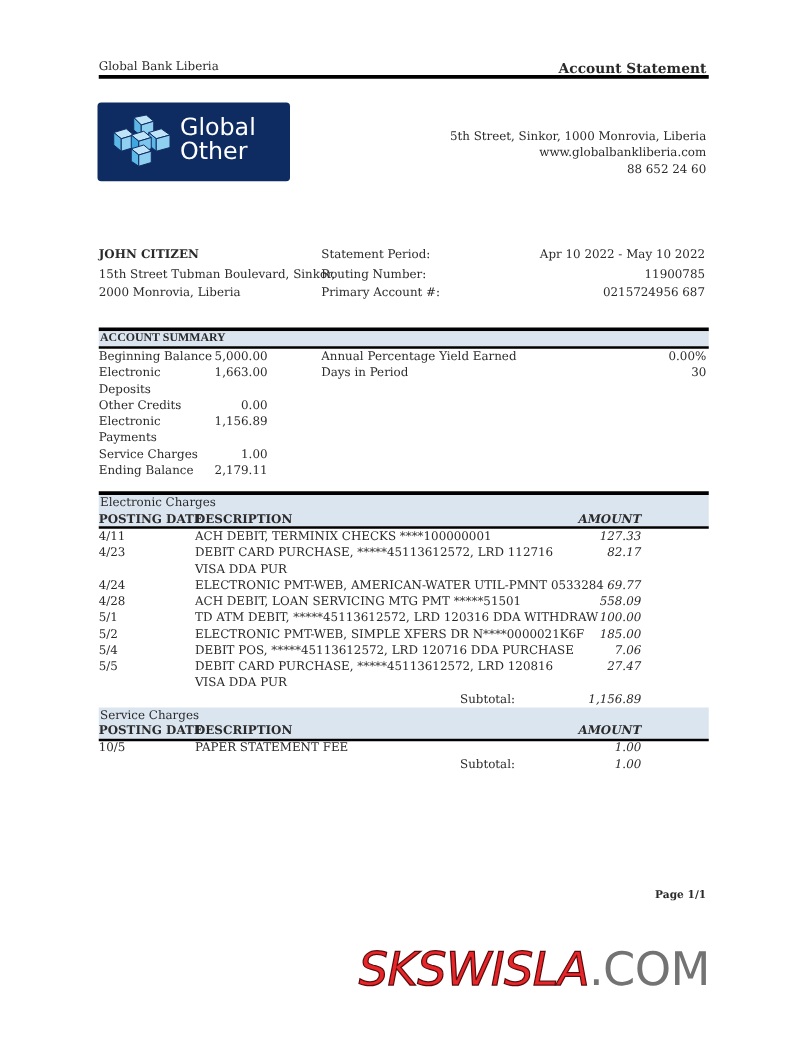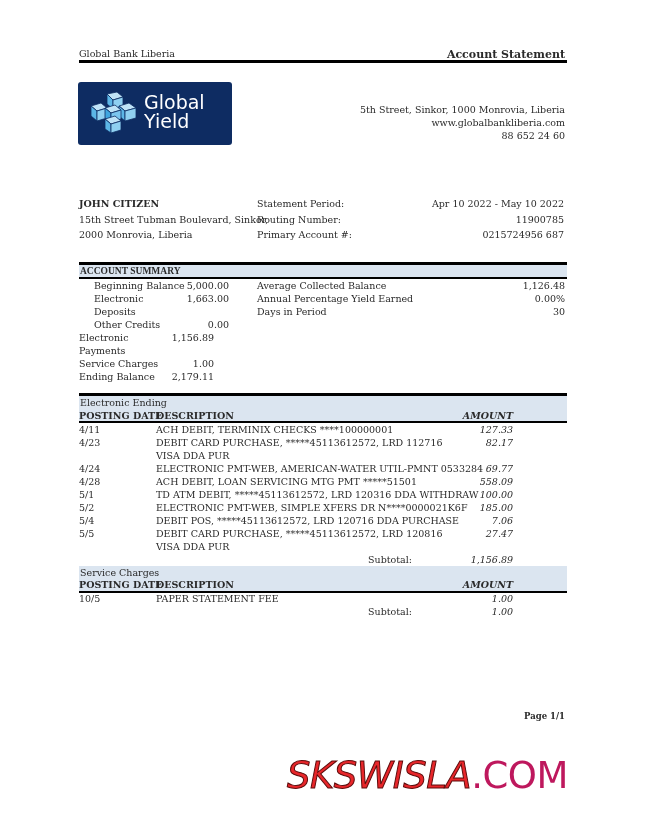--- a/index.html
+++ b/index.html
@@ -76,21 +76,21 @@
       <polygon points="16,16 22,21 22,30 16,26" fill="#3fa6df"></polygon>
       <polygon points="22,21 32,18 32,27 22,30" fill="#7cc6ee"></polygon>
 
       <polygon points="16,27 26,24 32,29 22,32" fill="#bfe3f7"></polygon>
       <polygon points="16,27 22,32 22,41 16,37" fill="#5cb6e6"></polygon>
       <polygon points="22,32 32,29 32,38 22,41" fill="#8fd0f1"></polygon>
     </g>
   </svg>
   <div class="logo-text">
     <div>Global</div>
-    <div>Yield</div>
+    <div>Other</div>
   </div>
 </div>
 
 <div class="abs bank-address">
   <div>5th Street, Sinkor, 1000 Monrovia, Liberia</div>
   <div>www.globalbankliberia.com</div>
   <div>88 652 24 60</div>
 </div>
 
 <div class="abs cust">
@@ -107,21 +107,21 @@
   <div>Apr 10 2022 - May 10 2022</div>
   <div>11900785</div>
   <div>0215724956 687</div>
 </div>
 
 <div class="abs section-rule" style="top:262px;"></div>
 <div class="abs section-bar" style="top:265px;height:12px;"></div>
 <div class="abs summary-title">ACCOUNT SUMMARY</div>
 <div class="abs summary-underline"></div>
 
-<div class="abs sum-col" style="left:79px;top:279px;width:135px;margin-left:15px;">
+<div class="abs sum-col" style="left:79px;top:279px;width:135px;">
   <div class="row">
       <span style="flex:1">Beginning Balance</span>
       <span>5,000.00</span>
     </div>
   <div class="row">
       <span style="flex:1">Electronic Deposits</span>
       <span>1,663.00</span>
     </div>
   <div class="row">
       <span style="flex:1">Other Credits</span>
@@ -137,36 +137,32 @@
       <span style="flex:1">Service Charges</span>
       <span>1.00</span>
     </div>
   <div class="row">
       <span style="flex:1">Ending Balance</span>
       <span>2,179.11</span>
     </div>
 </div>
 <div class="abs sum-col" style="left:257px;top:279px;width:308px;">
   <div class="row">
-      <span style="flex:1">Average Collected Balance</span>
-      <span>1,126.48</span>
-    </div>
-  <div class="row">
       <span style="flex:1">Annual Percentage Yield Earned</span>
       <span>0.00%</span>
     </div>
   <div class="row">
       <span style="flex:1">Days in Period</span>
       <span>30</span>
     </div>
 </div>
 
 <div class="abs section-rule" style="top:393px;"></div>
 <div class="abs section-bar" style="top:396px;height:25px;"></div>
-<div class="abs" style="left:80px;top:396px;line-height:13px;">Electronic Ending</div>
+<div class="abs" style="left:80px;top:396px;line-height:13px;">Electronic Charges</div>
 <div class="abs tbl" style="top:409px;">
   <div class="tbl-row th">
     <span class="date">POSTING DATE</span>
     <span class="desc">DESCRIPTION</span>
     <span class="amt">AMOUNT</span>
   </div>
 </div>
 <div class="abs" style="left:79px;top:421px;width:488px;height:2px;background:#000;"></div>
 <div class="abs tbl" style="top:423px;">
   <div class="tbl-row">
@@ -239,14 +235,14 @@
   </div>
   <div class="tbl-row">
     <span class="sublabel">Subtotal:</span>
     <span class="amt">1.00</span>
   </div>
 </div>
 
 <div class="abs bold" style="right:83px;top:711px;font-size:8.5px;">Page 1/1</div>
 
 <div class="abs" style="left:287px;top:755px;font-family:'DejaVu Sans','Liberation Sans',sans-serif;font-size:37px;line-height:42px;letter-spacing:-0.5px;">
-  <span style="color:#e8262a;font-style:italic;-webkit-text-stroke:1px #5a0a0a;">SKSWISLA</span><span style="color:#be185d;">.COM</span>
+  <span style="color:#e8262a;font-style:italic;-webkit-text-stroke:1px #5a0a0a;">SKSWISLA</span><span style="color:#737373;">.COM</span>
 </div>
 
 </body></html>

